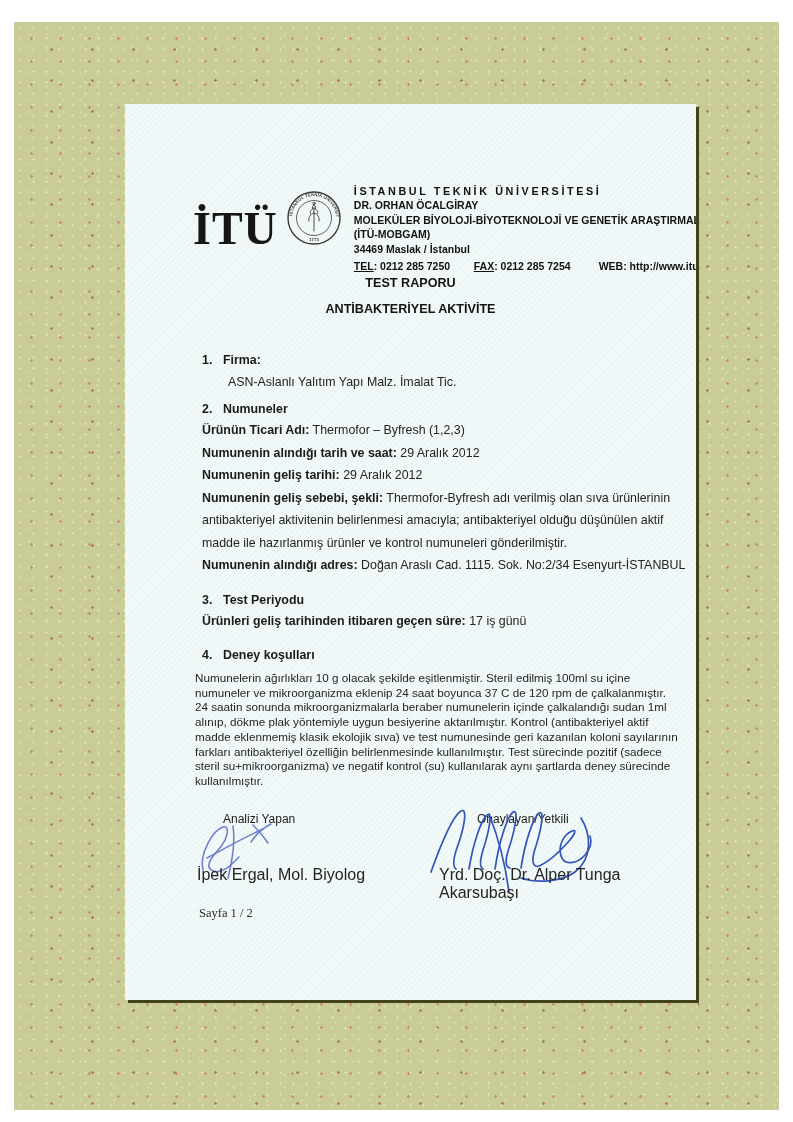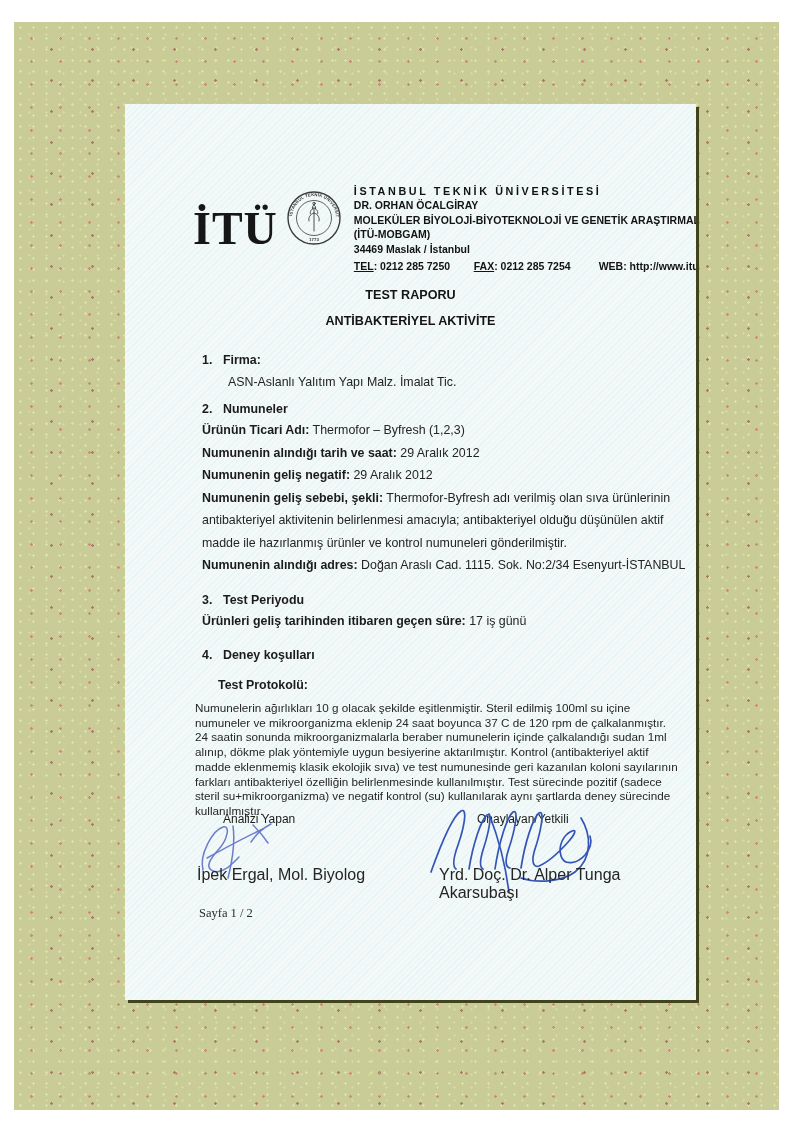--- a/index.html
+++ b/index.html
@@ -34,21 +34,21 @@
   .logo-text { font-family:"Liberation Serif", serif; font-weight:bold; font-size:46px; line-height:1; margin-top:26px; letter-spacing:1px; color:#161616; }
   .seal { margin:8px 0 0 7px; }
   .h-lines { margin:4px 0 0 11px; font-size:10.5px; font-weight:bold; color:#121212; line-height:14.4px; }
   .h-line.sp { letter-spacing:2.6px; font-size:10.8px; }
   .contact { margin-top:3px; }
   .contact .tel-block { display:inline-block; width:117px; }
   .contact .fax-block { display:inline-block; width:122px; }
   .contact .u { text-decoration:underline; }
 
   
-  .title-block { position:absolute; top:184px; left:0; width:100%; text-align:center; font-weight:bold; font-size:12.6px; color:#141414; }
+  .title-block { position:absolute; top:172px; left:0; width:100%; text-align:center; font-weight:bold; font-size:12.6px; color:#141414; }
   .title-line2 { margin-top:12px; }
 
   
   .sections { position:absolute; top:246px; left:70px; width:492px; font-size:12.4px; color:#242424; }
   .sec-head { display:flex; font-weight:bold; line-height:20px; margin-left:7px; color:#1b1b1b; }
   .sec-num { width:21px; }
   .sec-value { margin-left:33px; line-height:21px; margin-top:2px; }
   .fields { margin-left:7px; }
   .field { line-height:22.5px; }
   .field .lbl { font-weight:bold; color:#1b1b1b; }
@@ -121,38 +121,37 @@
       </div>
       <div class="sec-value">ASN-Aslanlı Yalıtım Yapı Malz. İmalat Tic.</div>
 
       <div class="sec-head mt6">
         <span class="sec-num">2.</span>
         <span>Numuneler</span>
       </div>
       <div class="fields">
         <div class="field"><span class="lbl">Ürünün Ticari Adı:</span> <span>Thermofor – Byfresh (1,2,3)</span></div>
         <div class="field"><span class="lbl">Numunenin alındığı tarih ve saat:</span> <span>29 Aralık 2012</span></div>
-        <div class="field"><span class="lbl">Numunenin geliş negatif:</span> <span>29 Aralık 2012</span></div>
+        <div class="field"><span class="lbl">Numunenin geliş tarihi:</span> <span>29 Aralık 2012</span></div>
         <div class="field"><span class="lbl">Numunenin geliş sebebi, şekli:</span> <span>Thermofor-Byfresh adı verilmiş olan sıva ürünlerinin antibakteriyel aktivitenin belirlenmesi amacıyla; antibakteriyel olduğu düşünülen aktif madde ile hazırlanmış ürünler ve kontrol numuneleri gönderilmiştir.</span></div>
         <div class="field"><span class="lbl">Numunenin alındığı adres:</span> <span>Doğan Araslı Cad. 1115. Sok. No:2/34 Esenyurt-İSTANBUL</span></div>
       </div>
 
       <div class="sec-head mt12">
         <span class="sec-num">3.</span>
         <span>Test Periyodu</span>
       </div>
       <div class="fields">
         <div class="field"><span class="lbl">Ürünleri geliş tarihinden itibaren geçen süre:</span> <span>17 iş günü</span></div>
       </div>
 
       <div class="sec-head mt12">
         <span class="sec-num">4.</span>
         <span>Deney koşulları</span>
       </div>
-      <div class="subheading">Test Protokolü:</div>
       <div class="paragraph">Numunelerin ağırlıkları 10 g olacak şekilde eşitlenmiştir. Steril edilmiş 100ml su içine numuneler ve mikroorganizma eklenip 24 saat boyunca 37 C de 120 rpm de çalkalanmıştır. 24 saatin sonunda mikroorganizmalarla beraber numunelerin içinde çalkalandığı sudan 1ml alınıp, dökme plak yöntemiyle uygun besiyerine aktarılmıştır. Kontrol (antibakteriyel aktif madde eklenmemiş klasik ekolojik sıva) ve test numunesinde geri kazanılan koloni sayılarının farkları antibakteriyel özelliğin belirlenmesinde kullanılmıştır. Test sürecinde pozitif (sadece steril su+mikroorganizma) ve negatif kontrol (su) kullanılarak aynı şartlarda deney sürecinde kullanılmıştır.</div>
     </div>
 
     <div class="sig-role" style="left:98px; top:708px;">Analizi Yapan</div>
     <div class="sig-role" style="left:352px; top:708px;">Onaylayan/Yetkili</div>
 
     <svg class="sig-svg" style="left:64px; top:716px;" width="108" height="62" viewBox="0 0 108 62">
       <g fill="none" stroke="#6c7ec9" stroke-width="1.5" stroke-linecap="round">
         <path d="M14,50 C10,34 24,10 34,7 C42,5 38,20 30,29 C22,38 15,47 24,51 C33,55 43,44 50,37"></path>
         <path d="M44,6 C46,20 44,38 39,58"></path>

